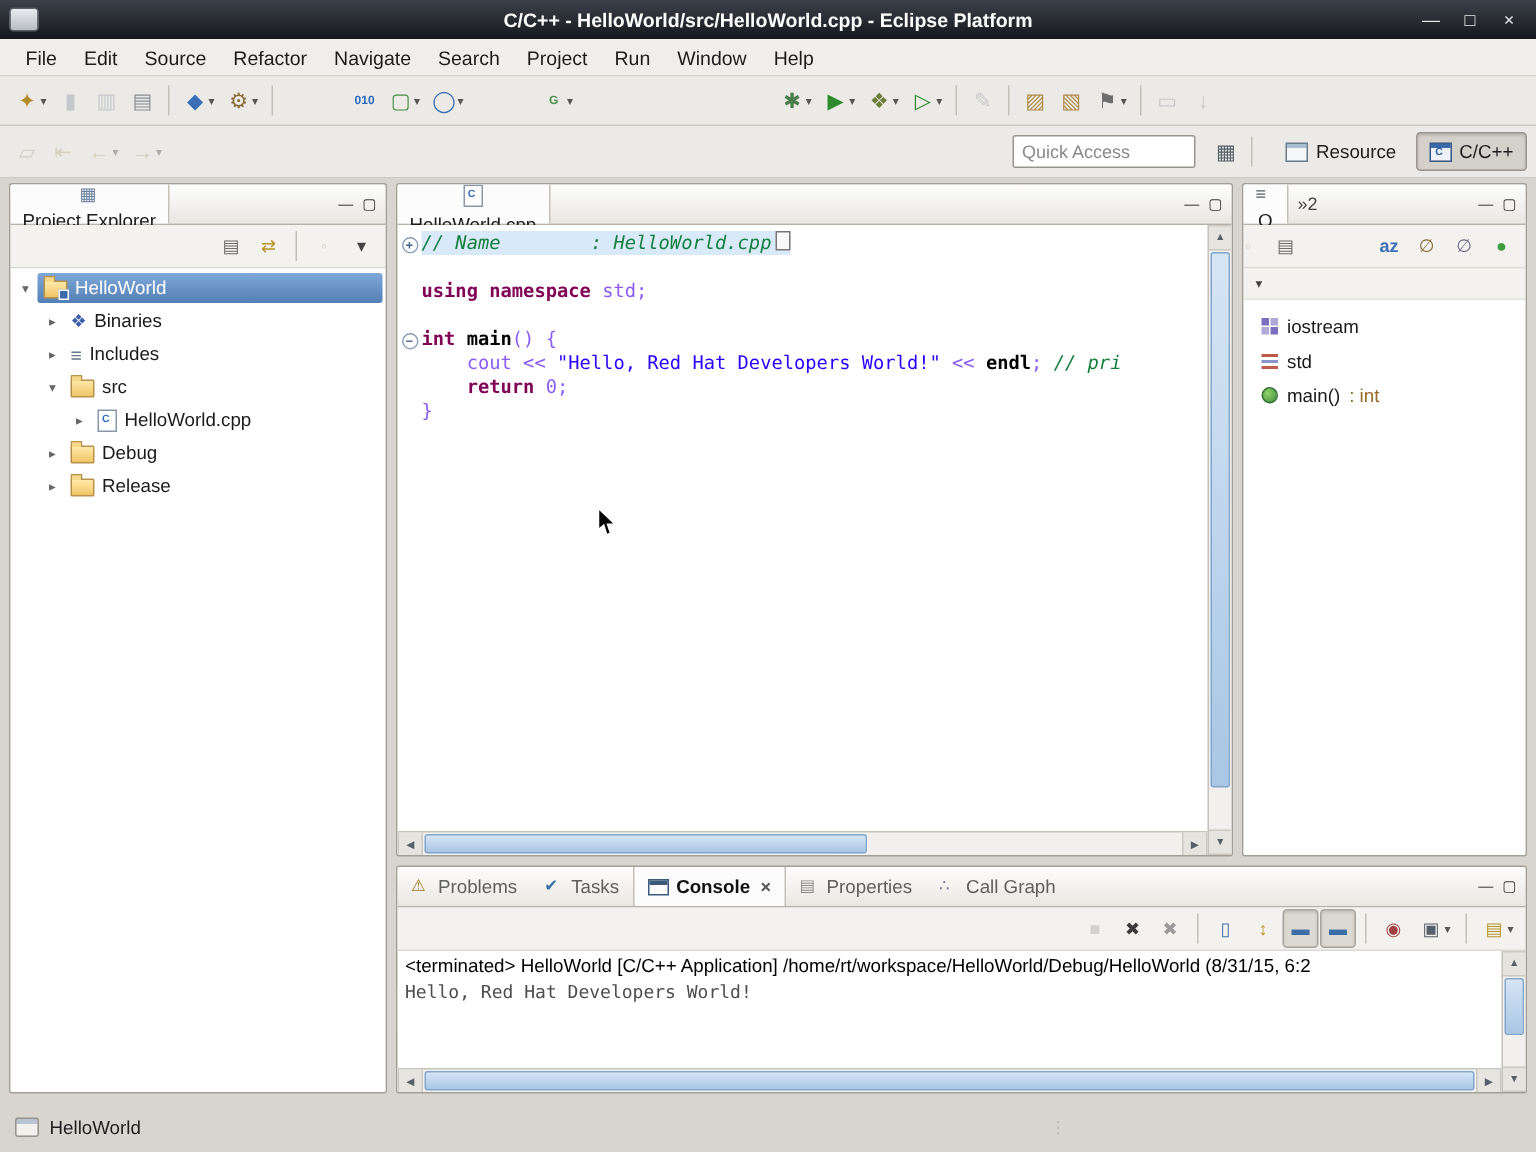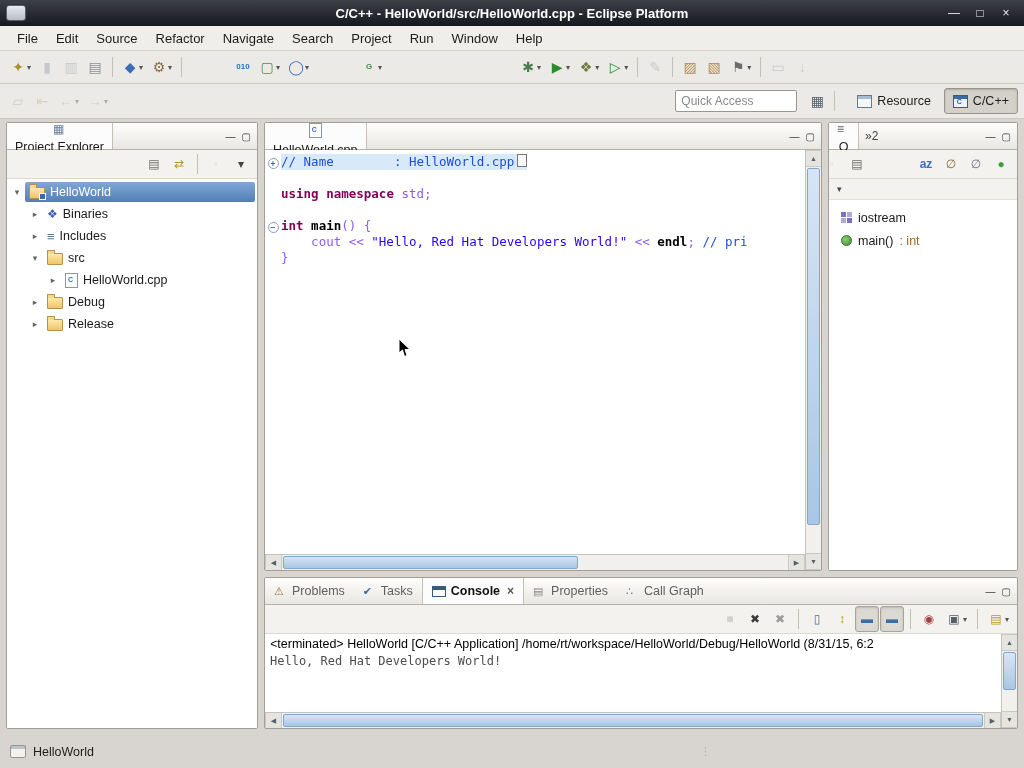--- a/index.html
+++ b/index.html
@@ -99,21 +99,21 @@
   .code-col{flex:1;display:flex;flex-direction:column;min-width:0;}
   .code-area{flex:1;background:#fff;overflow:hidden;padding-top:4px;font:12.5px/16px "DejaVu Sans Mono",monospace;}
   .code-line{display:flex;height:16px;align-items:center;}
   .gutter{width:16px;flex:none;text-align:center;}
   .fold-marker{display:inline-block;width:9px;height:9px;border:1px solid #8aa0b8;border-radius:50%;
     font:700 8px/9px "DejaVu Sans Mono",monospace;color:#44688c;text-align:center;background:#fff;}
   .code-text{white-space:pre;}
   .code-text.hl{background:#d8e9fa;}
   .tok-kw{color:#7f0055;font-weight:700;}
   .tok-str{color:#2a00ff;}
-  .tok-comment{color:#1d4ed8;}
+  .tok-comment{color:#15803d;font-style:italic;}
   .tok-fn{color:#000;font-weight:700;}
   .tok-plain{color:#8b5cf6;}
   .foldbox{display:inline-block;width:8px;height:11px;border:1px solid #777;background:#f8f8f8;
     margin-left:3px;vertical-align:-1px;}
   
   .hsb{height:15px;flex:none;background:#f1f0ed;border-top:1px solid #c6c3bd;display:flex;}
   .vsb{width:15px;flex:none;background:#f1f0ed;border-left:1px solid #c6c3bd;display:flex;flex-direction:column;}
   .sb-btn{flex:none;width:15px;height:15px;background:#e6e4df;display:flex;align-items:center;
     justify-content:center;font-size:7px;color:#55606a;}
   .hsb .sb-btn{border-left:1px solid #ccc9c3;border-right:1px solid #ccc9c3;}
@@ -423,20 +423,24 @@
                 <div class="code-line">
                   <span class="gutter"><span class="fold-marker">−</span></span>
                   <span class="code-text"><span class="tok-kw">int</span><span class="tok-plain"> </span><span class="tok-fn">main</span><span class="tok-plain">() {</span></span>
                 </div>
                 <div class="code-line">
                   <span class="gutter"></span>
                   <span class="code-text"><span class="tok-plain">    cout &lt;&lt; </span><span class="tok-str">"Hello, Red Hat Developers World!"</span><span class="tok-plain"> &lt;&lt; </span><span class="tok-fn">endl</span><span class="tok-plain">; </span><span class="tok-comment">// pri</span></span>
                 </div>
                 <div class="code-line">
                   <span class="gutter"></span>
+                  <span class="code-text"><span class="tok-plain">    </span><span class="tok-kw">return</span><span class="tok-plain"> 0;</span></span>
+                </div>
+                <div class="code-line">
+                  <span class="gutter"></span>
                   <span class="code-text"><span class="tok-plain">}</span></span>
                 </div>
               </div>
             <div class="hsb">
               <span class="sb-btn">◀</span>
               <span class="sb-track">
                 <span class="sb-thumb" style="left:1px;width:58%;"></span>
               </span>
               <span class="sb-btn">▶</span>
             </div>
@@ -486,20 +490,24 @@
           </div>
         <div class="mini-toolbar2">
           <span>▾</span>
         </div>
         <div class="outline-body">
             <div class="outline-row">
               <span class="oi oi-include"></span>
               <span class="ol-label">iostream</span>
             </div>
             <div class="outline-row">
+              <span class="oi oi-namespace"></span>
+              <span class="ol-label">std</span>
+            </div>
+            <div class="outline-row">
               <span class="oi oi-function"></span>
               <span class="ol-label">main()</span>
               <span class="ol-type"> : int</span>
             </div>
           </div>
       </div>
     </div>
 
     <div class="panel console-panel">
       <div class="tab-row">

